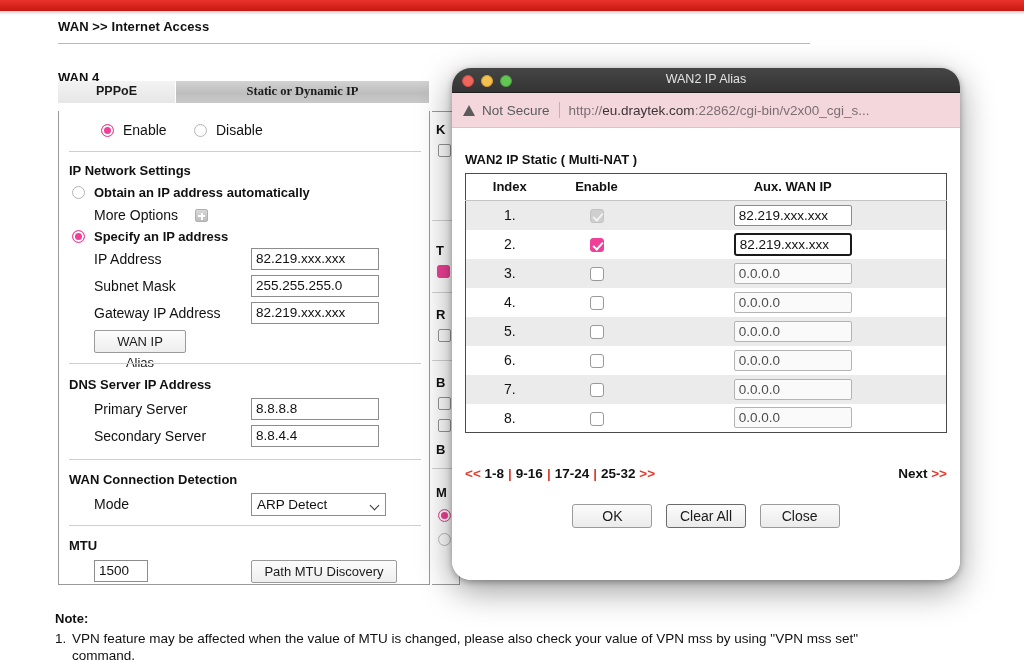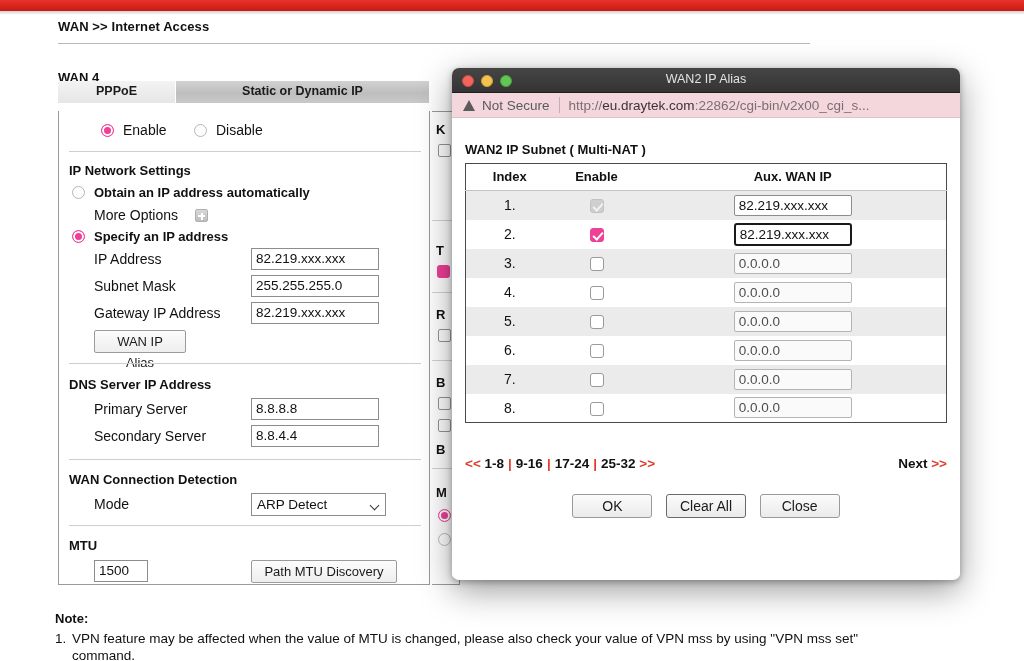--- a/index.html
+++ b/index.html
@@ -51,20 +51,21 @@
     font-size: 12.5px; font-weight: bold; color: #1a1a1a;
     border-right: 1px solid #fff;
   }
   .tab.inactive {
     width: 118px;
     background: linear-gradient(to bottom, #f3f3f3 0%, #e6e6e6 100%);
   }
   .tab.active {
     width: 254px;
     background: linear-gradient(to bottom, #d2d2d2 0%, #bebebe 55%, #c9c9c9 100%);
+    font-family: Liberation Serif, serif;
   }
 
   
   .panel {
     position: absolute; left: 58px; top: 111px;
     width: 372px; height: 474px;
     background: #fff;
     border: 1px solid #9a9a9a;
     border-top: none;
   }
@@ -184,40 +185,40 @@
     width: 820px; font-size: 13.5px; line-height: 17px; color: #111;
   }
   .note-item .num { position: absolute; left: 0; top: 0; }
   .note-item .body { display: block; padding-left: 17px; }
 
   
   .dialog {
     position: absolute; left: 452px; top: 68px;
     width: 508px; height: 512px;
     background: #fff;
-    border-radius: 7px;
+    border-radius: 19px;
     box-shadow: 0 10px 34px rgba(0,0,0,0.40), 0 2px 6px rgba(0,0,0,0.30);
     overflow: hidden;
   }
   .dialog-titlebar {
     position: relative;
     height: 25px;
     background: linear-gradient(to bottom,#454545,#343434);
     border-bottom: 1px solid #1f1f1f;
   }
   .light { position: absolute; top: 7px; width: 12px; height: 12px; border-radius: 50%; }
   .light.red    { left: 10px; background: #f0655c; border: 1px solid #d04c45; }
   .light.yellow { left: 29px; background: #f4c04f; border: 1px solid #d3a135; }
   .light.green  { left: 48px; background: #62c554; border: 1px solid #4ba23f; }
   .dialog-title {
     position: absolute; left: 0; right: 0; top: 4px;
     text-align: center; font-size: 12.5px; color: #e3e3e3;
   }
   .urlbar {
-    position: relative; height: 25px;
+    position: relative; height: 35px;
     background: #f3d7dd;
     border-bottom: 1px solid #dcc3c9;
     display: flex; align-items: center;
     padding-left: 11px;
     font-size: 14px;
   }
   .warn-tri {
     width: 0; height: 0; flex: none;
     border-left: 6.5px solid transparent;
     border-right: 6.5px solid transparent;
@@ -441,21 +442,21 @@
 
   <div class="urlbar">
     <span class="warn-tri"></span>
     <span class="not-secure">Not Secure</span>
     <span class="url-div"></span>
     <span class="url"><span>http://</span><span class="dark">eu.draytek.com</span><span>:22862/cgi-bin/v2x00_cgi_s...</span></span>
   </div>
 
   <div class="dialog-body">
 
-    <div class="alias-heading">WAN2 IP Subnet ( Multi-NAT )</div>
+    <div class="alias-heading">WAN2 IP Static ( Multi-NAT )</div>
 
     <table class="alias-table">
       <thead>
         <tr>
           <th class="c-index">Index</th>
           <th class="c-enable">Enable</th>
           <th>Aux. WAN IP</th>
         </tr>
       </thead>
       <tbody>

